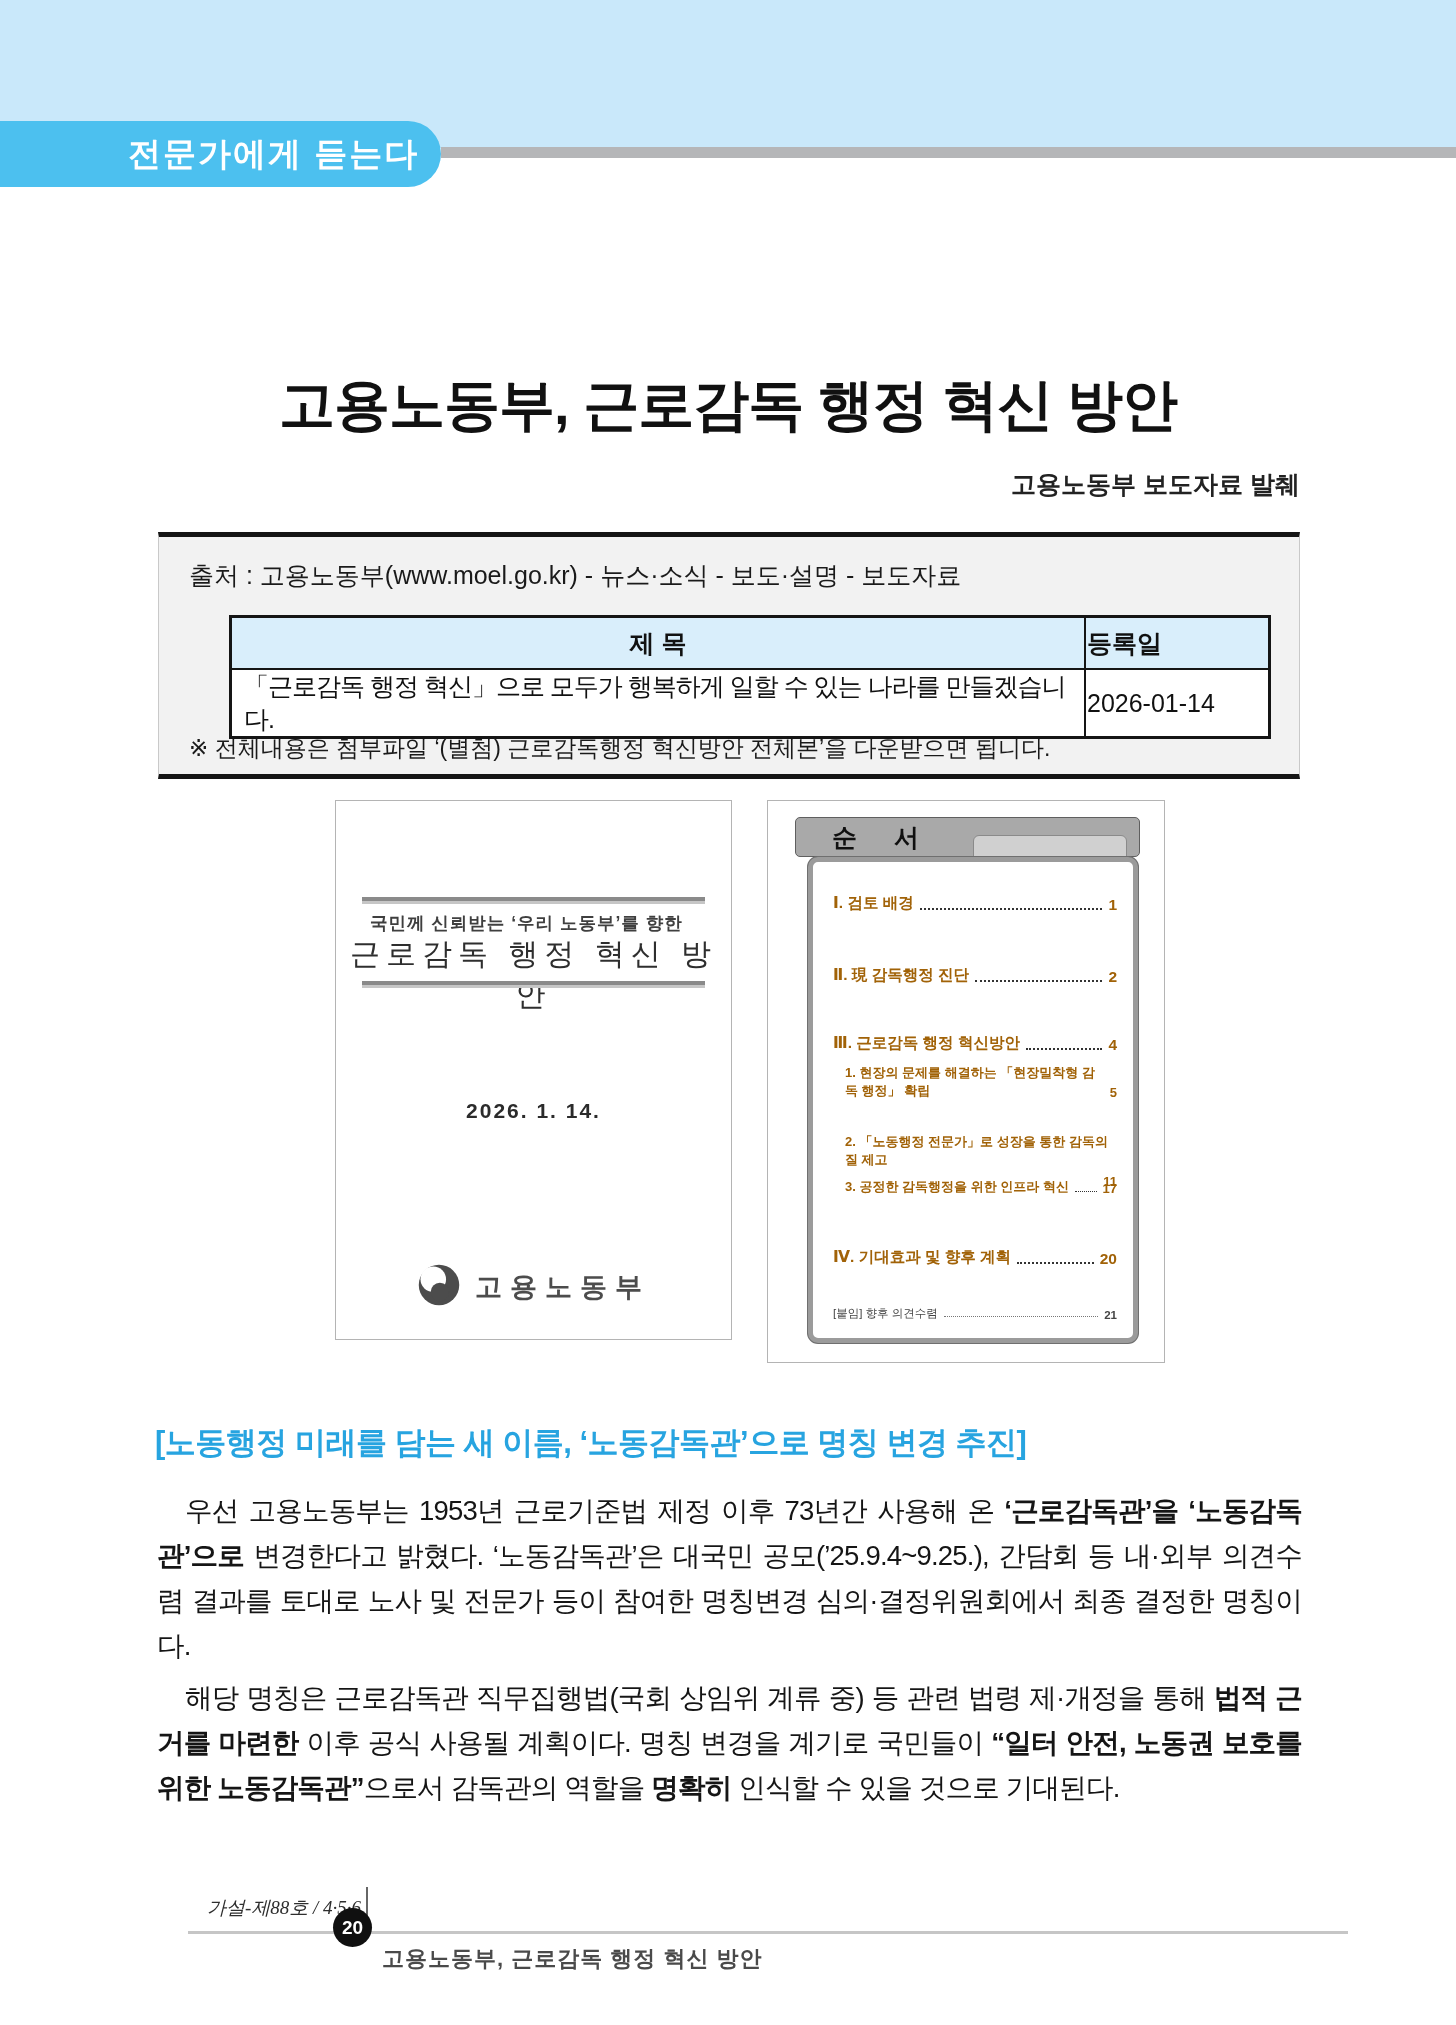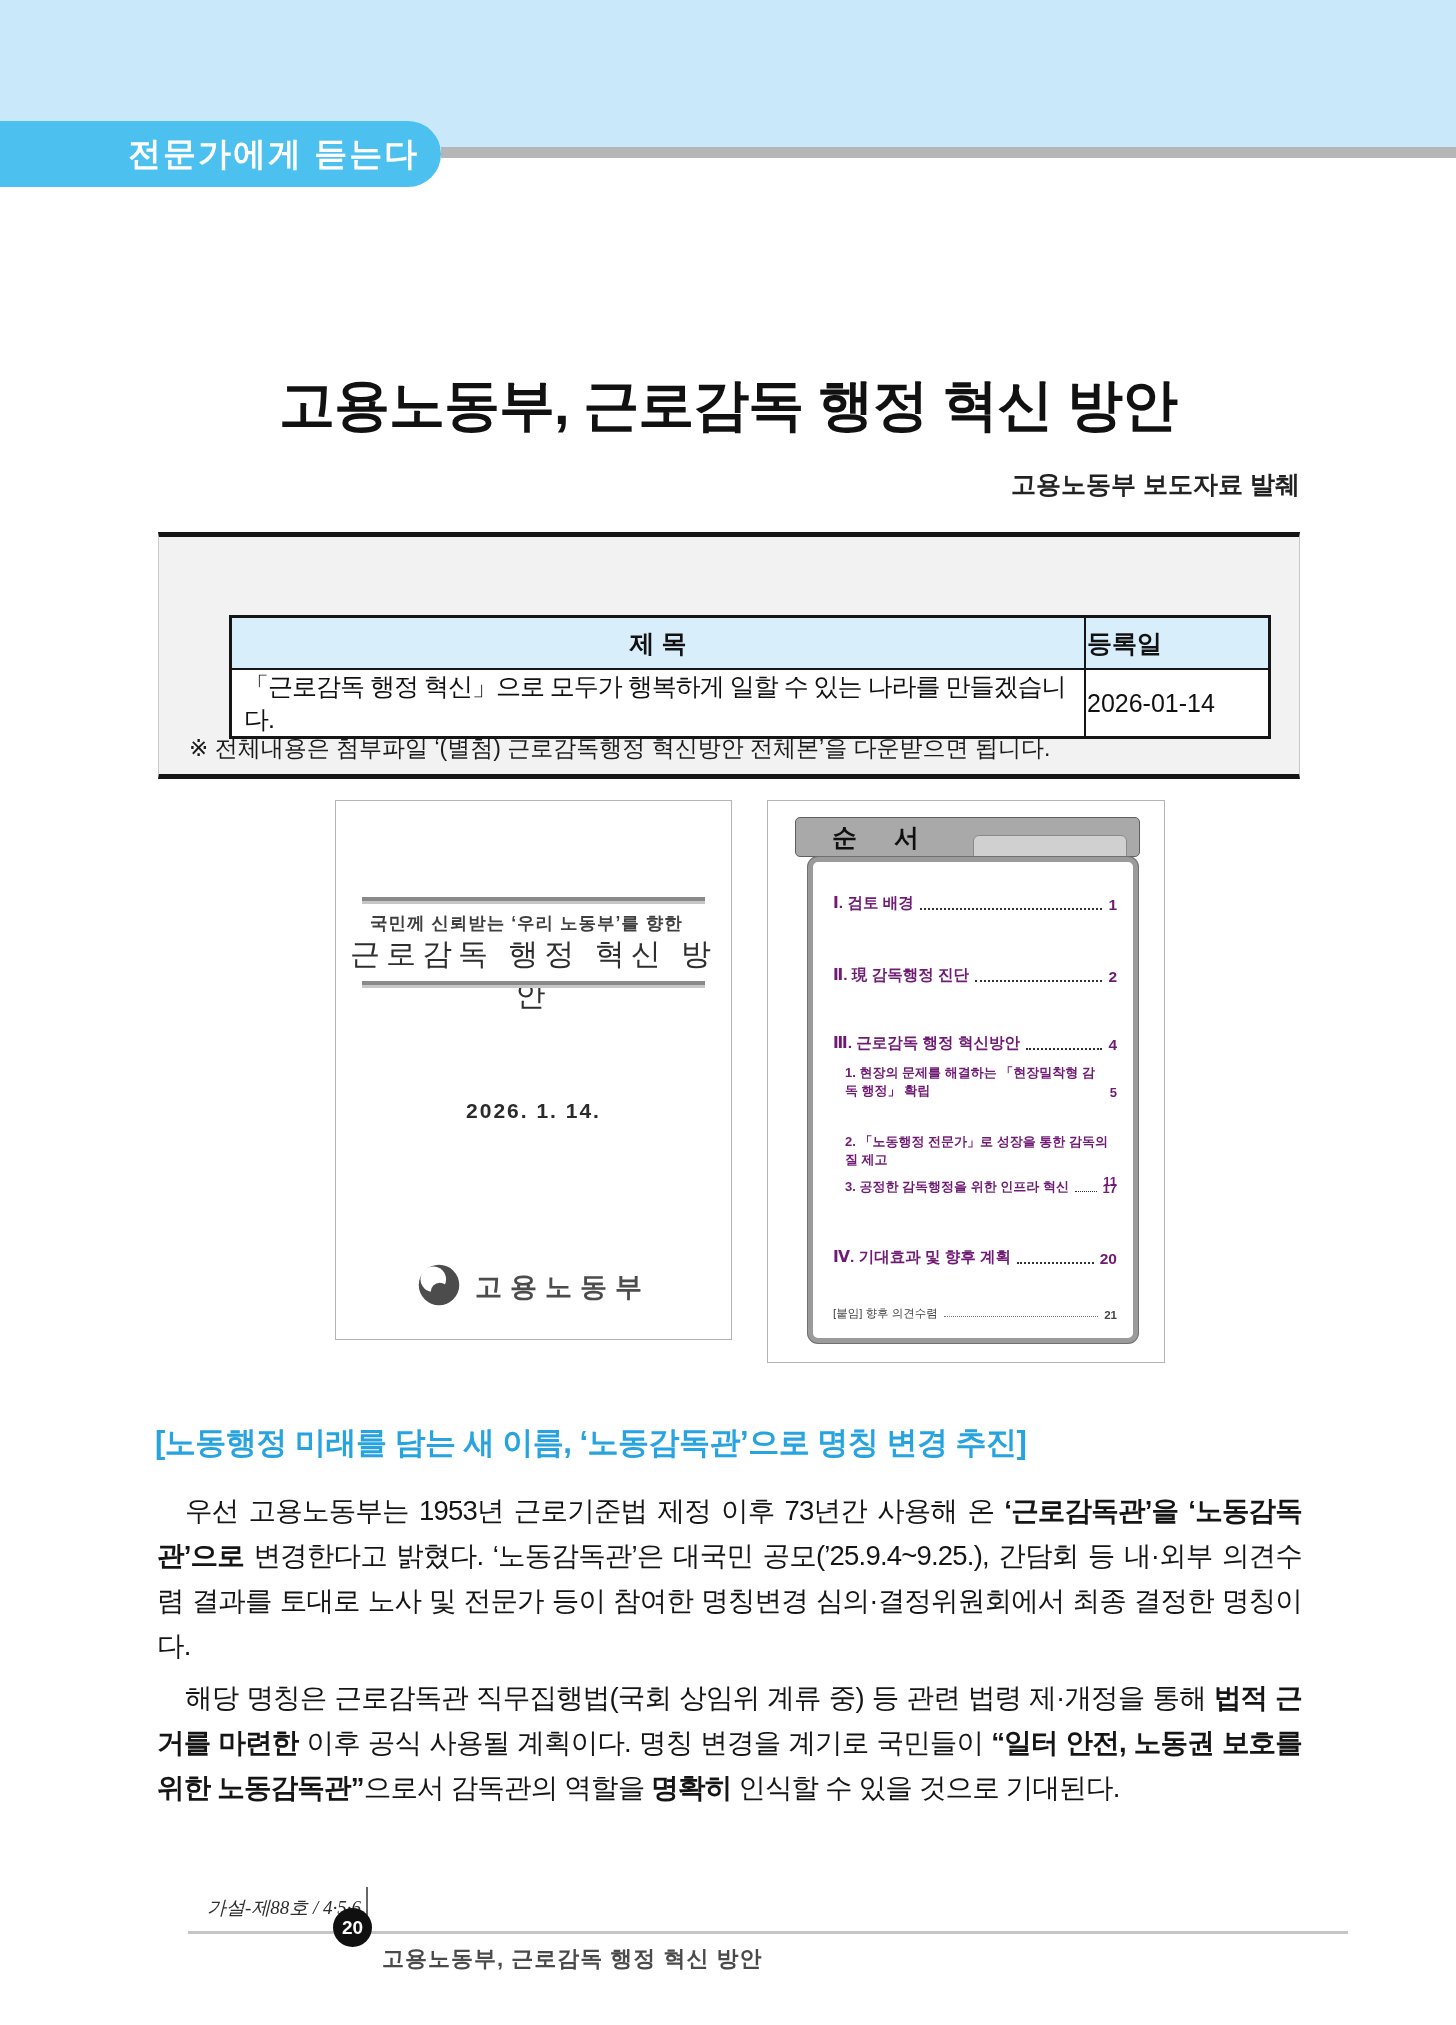--- a/index.html
+++ b/index.html
@@ -50,21 +50,21 @@
   
   .thumb-toc{left:767px;top:800px;width:398px;height:563px;}
   .toc-header{position:absolute;left:27px;top:16px;width:345px;height:40px;background:#a9a9a9;
     border:1px solid #5f5f5f;border-radius:5px;z-index:1;display:flex;align-items:center;box-sizing:border-box;padding-left:36px;
     font-size:25px;font-weight:bold;color:#101010;word-spacing:22px;letter-spacing:4px;}
   .toc-notch{position:absolute;left:205px;top:34px;width:152px;height:24px;background:#d0d0d0;
     border:1px solid #8a8a8a;border-radius:6px 6px 0 0;z-index:2;}
   .toc-panel{position:absolute;left:40px;top:56px;width:330px;height:486px;box-sizing:border-box;background:#ffffff;
     border:5px solid #9b9b9b;border-radius:10px;box-shadow:0 0 0 1px #6f6f6f;z-index:3;
     padding:0 16px 0 20px;}
-  .toc-row{display:flex;align-items:flex-end;color:#701a75;}
+  .toc-row{display:flex;align-items:flex-end;color:#a16207;}
   .toc-row .leader{flex:1;border-bottom:2px dotted #333;margin:0 6px 4px 6px;}
   .toc-row .pg{font-weight:bold;}
   .toc-row.lvl1{font-size:15.5px;font-weight:bold;height:22px;}
   .toc-row.lvl2{font-size:13px;font-weight:bold;height:17px;padding-left:12px;}
   .toc-row.lvl2 .leader{border-bottom-width:1.5px;}
   .toc-row.lvl3{font-size:11.5px;font-weight:normal;color:#444;height:15px;}
   .toc-row.lvl3 .leader{border-bottom:1px dotted #777;}
   .toc-panel div:nth-of-type(1){margin-top:30px;}
   .toc-panel div:nth-of-type(2){margin-top:50px;}
   .toc-panel div:nth-of-type(3){margin-top:46px;}
@@ -96,20 +96,21 @@
   <div class="banner"></div>
   <div class="header-rule"></div>
   <div class="header-tab">
     <span>전문가에게 듣는다</span>
   </div>
 
   <h1 class="main-title">고용노동부, 근로감독 행정 혁신 방안</h1>
   <div class="subtitle">고용노동부 보도자료 발췌</div>
 
   <div class="source-box">
+    <div class="source-line">출처 : 고용노동부(www.moel.go.kr) - 뉴스·소식 - 보도·설명 - 보도자료</div>
     <table class="press-table">
       <tbody>
           <tr>
         <th>제 목</th>
         <th class="cell-date">등록일</th>
       </tr>
       <tr>
         <td class="cell-title">「근로감독 행정 혁신」으로 모두가 행복하게 일할 수 있는 나라를 만들겠습니다.</td>
         <td class="cell-date">2026-01-14</td>
       </tr>

